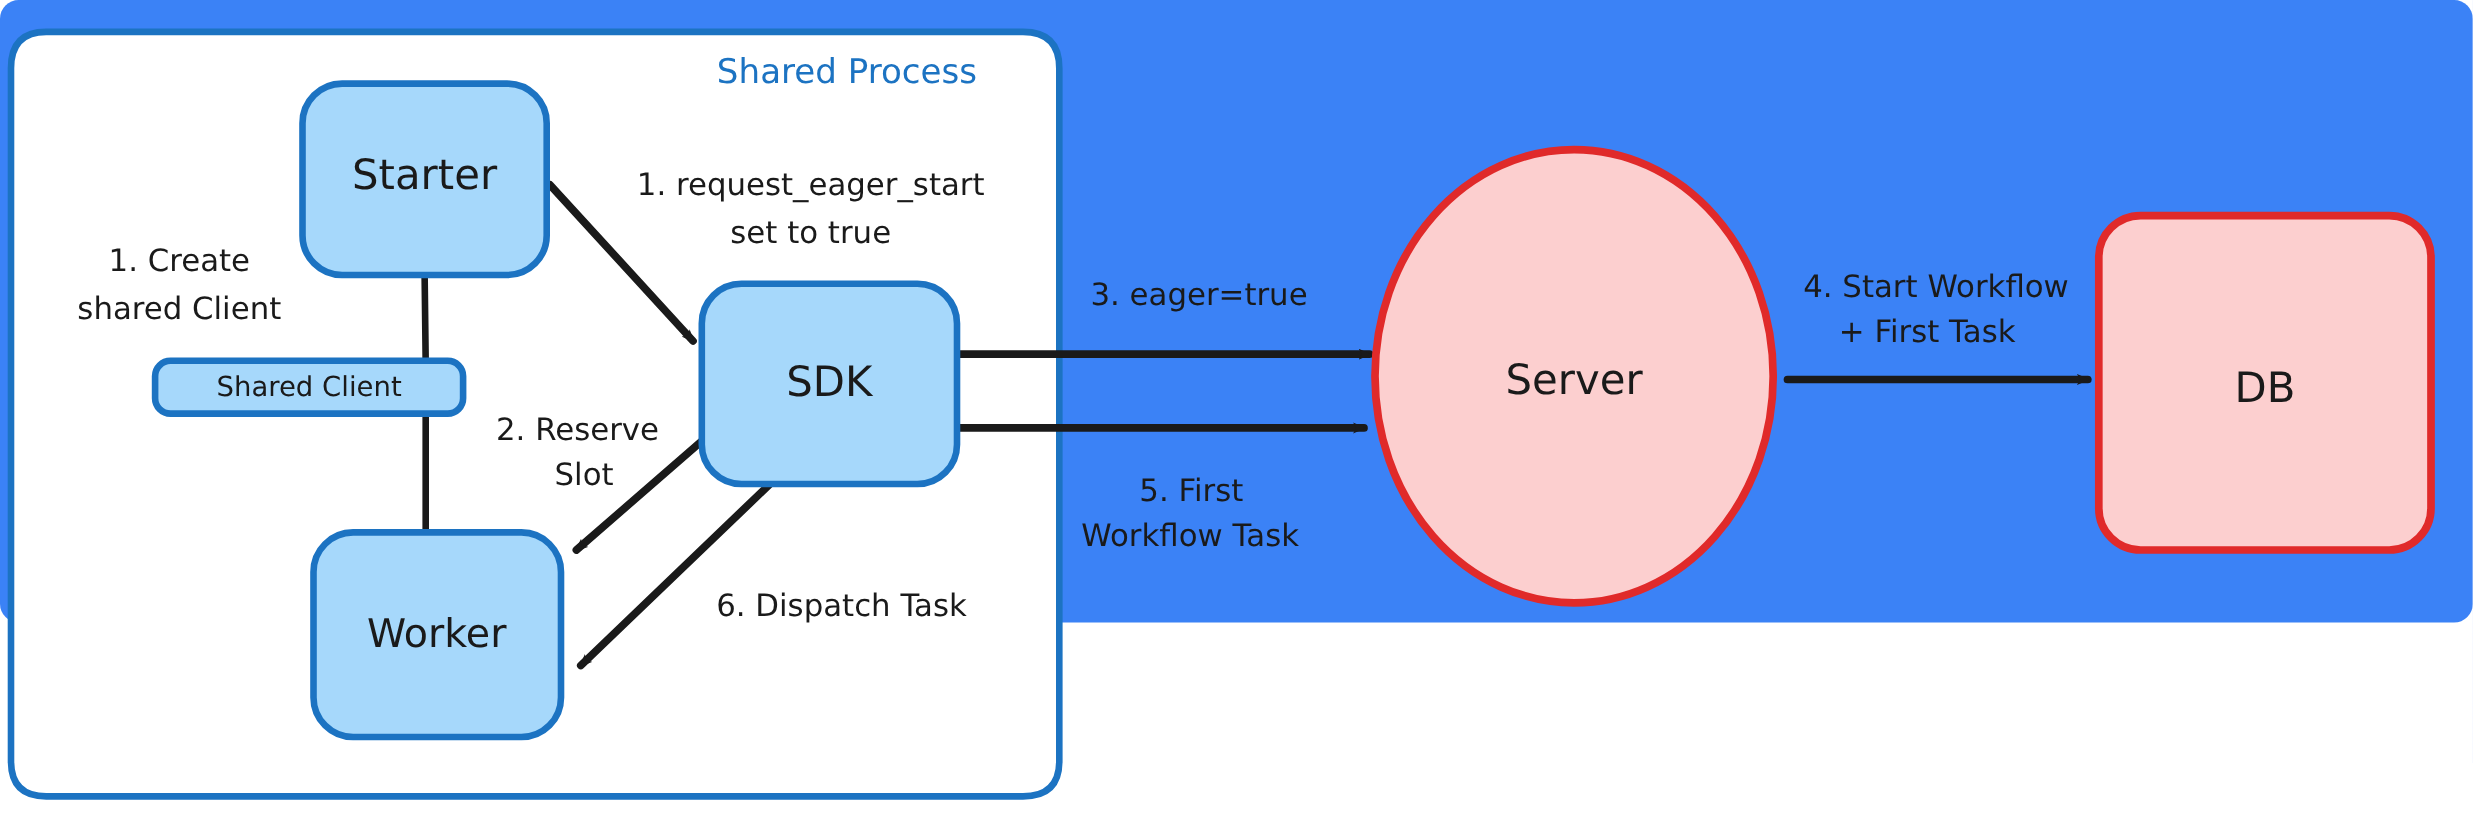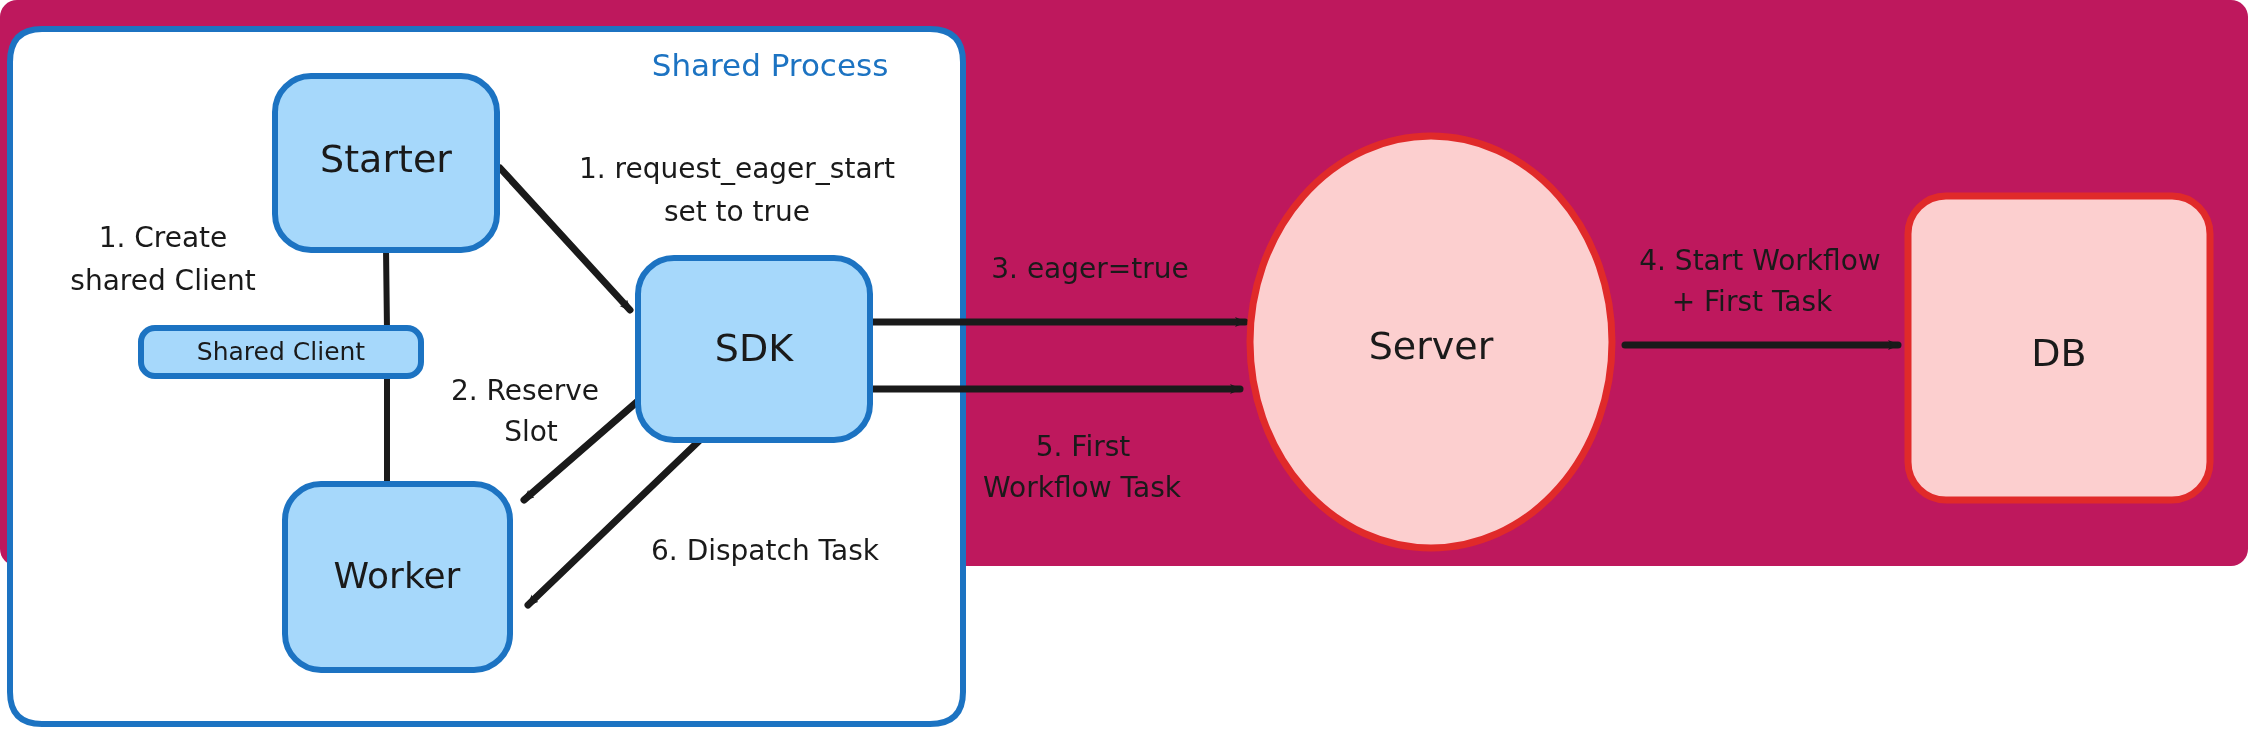--- a/index.html
+++ b/index.html
@@ -1,17 +1,17 @@
 <!DOCTYPE html>
 <html><head>
 <meta charset="utf-8">
 <style>
   html, body { margin:0; padding:0; background:#ffffff; }
   body { width:2248px; height:754px; font-family:"DejaVu Sans", sans-serif; overflow:hidden; }
-  #stage { position:relative; width:2248px; height:566px; background:#be185d;border-radius:17px; }
+  #stage { position:relative; width:2248px; height:566px; background:#3b82f6;border-radius:17px; }
   svg.layer { position:absolute; left:0; top:0; width:2248px; height:754px; }
   .node-label, .edge-label, .group-label {
     font-family:"DejaVu Sans", sans-serif;
     fill:#1a1a1a;
     dominant-baseline:middle;
     text-anchor:middle;
     font-weight:400;
   }
   .group-label { fill:#1c73c2; }
 </style>

